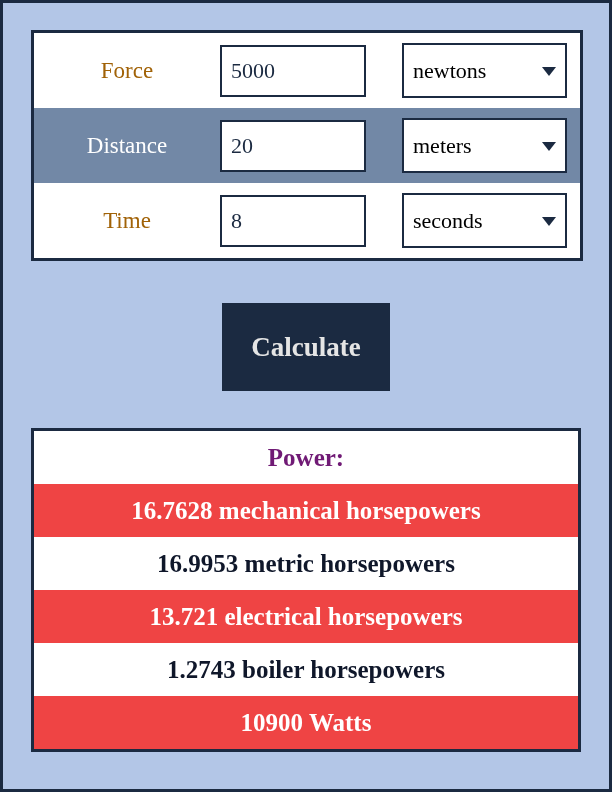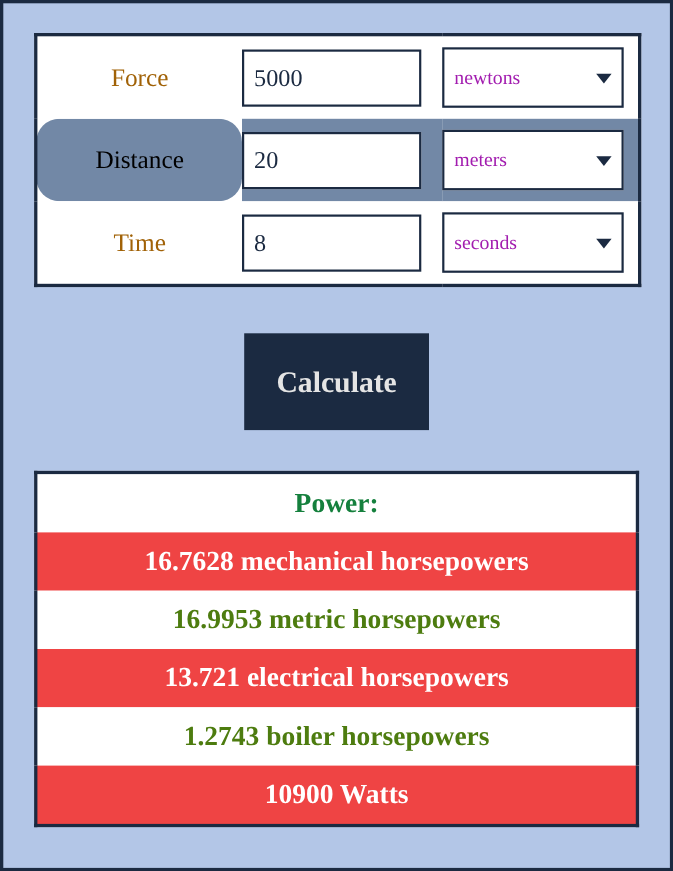--- a/index.html
+++ b/index.html
@@ -40,28 +40,28 @@
     height: 75px;
     vertical-align: middle;
     border: 0;
   }
   .cell-label {
     width: 186px;
     text-align: center;
     font-size: 23px;
     color: #a16207;
   }
-  .row-even .cell-label { color: #000000; border-radius: 21px; }
+  .row-even .cell-label { color: #ffffff; }
 
   .cell-input { width: 182px; }
   .cell-unit  { width: 178px; }
 
   .text-input {
     box-sizing: border-box;
-    width: 163px;
+    width: 146px;
     height: 52px;
     background: #ffffff;
     border: 2px solid #1b2a41;
     font-family: "Liberation Serif", "DejaVu Serif", serif;
     font-size: 22px;
     color: #1b2a41;
     padding: 0 0 0 9px;
     display: block;
     line-height: 48px;
     text-align: left;
@@ -80,22 +80,22 @@
     overflow: hidden;
   }
   .select-box .sel-value {
     display: block;
     position: absolute;
     left: 9px;
     top: 0;
     right: 26px;
     height: 51px;
     line-height: 51px;
-    font-size: 18px;
-    color: #a21caf;
+    font-size: 22px;
+    color: #000000;
     white-space: nowrap;
     overflow: hidden;
   }
   .select-box .sel-arrow {
     position: absolute;
     right: 9px;
     top: 50%;
     margin-top: -4px;
     width: 0;
     height: 0;
@@ -138,23 +138,23 @@
   .results-table td {
     padding: 0;
     height: 53px;
     vertical-align: middle;
     text-align: center;
     font-size: 25px;
     font-weight: bold;
     border: 0;
     white-space: nowrap;
   }
-  .res-odd  { background: #ffffff; color: #4d7c0f; }
+  .res-odd  { background: #ffffff; color: #0f172a; }
   .res-even { background: #ef4444; color: #ffffff; }
-  .res-head { background: #ffffff; color: #15803d; height: 58px; }
+  .res-head { background: #ffffff; color: #701a75; height: 58px; }
 </style>
 </head>
 <body>
 
 <div class="page">
 
   <table class="form-table">
     <tbody>
       <tr class="row-odd">
         <td class="cell-label">Force</td>

